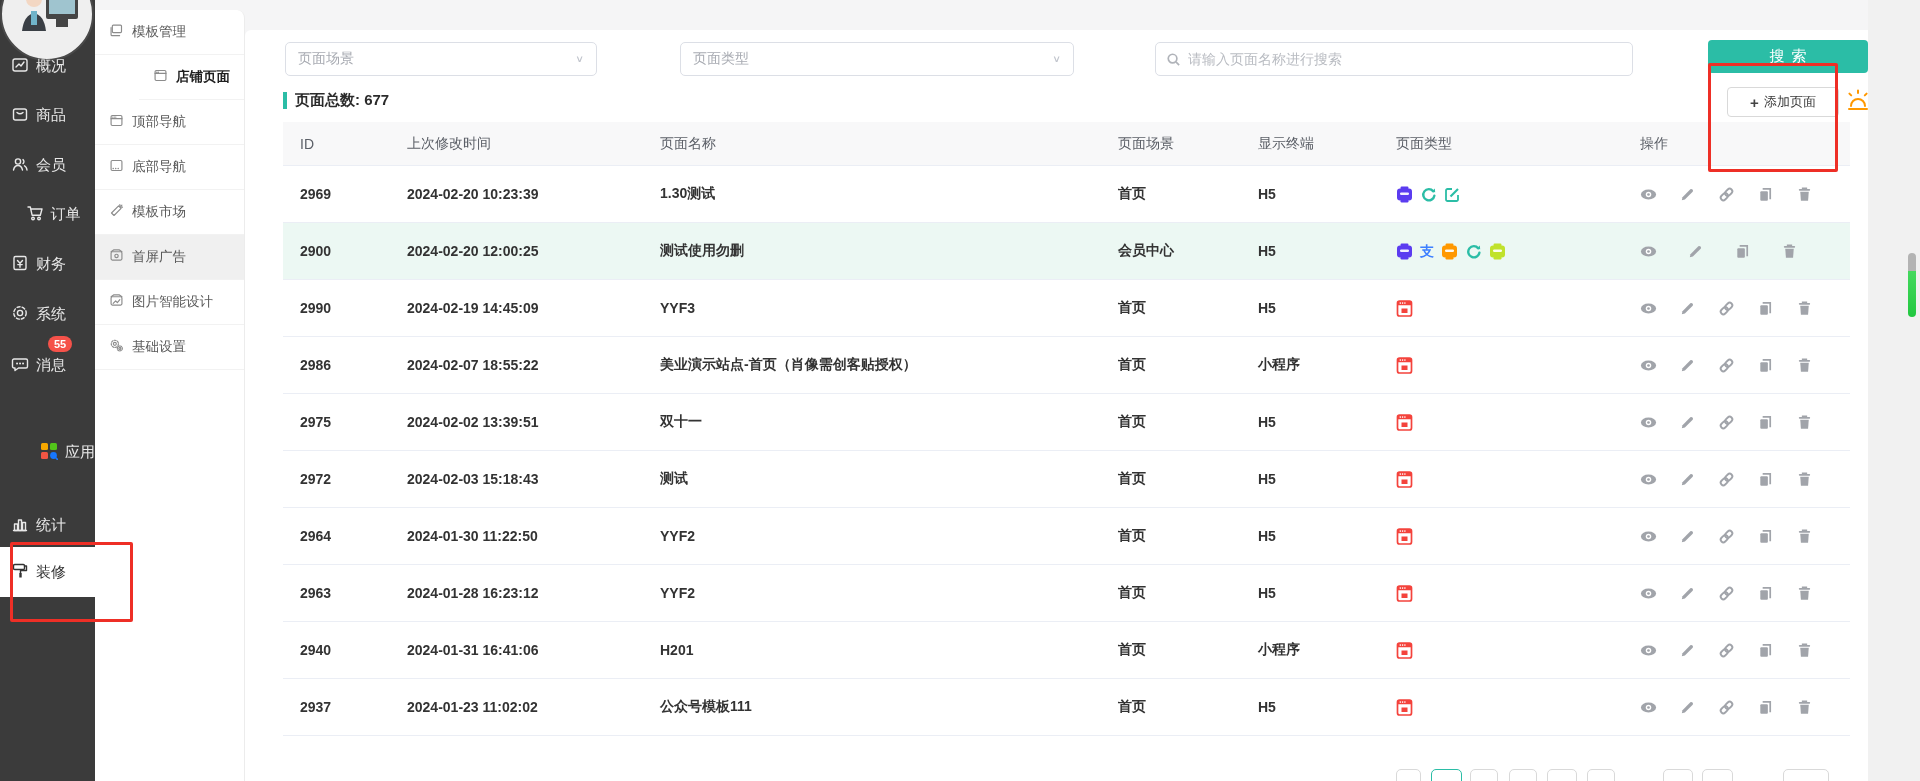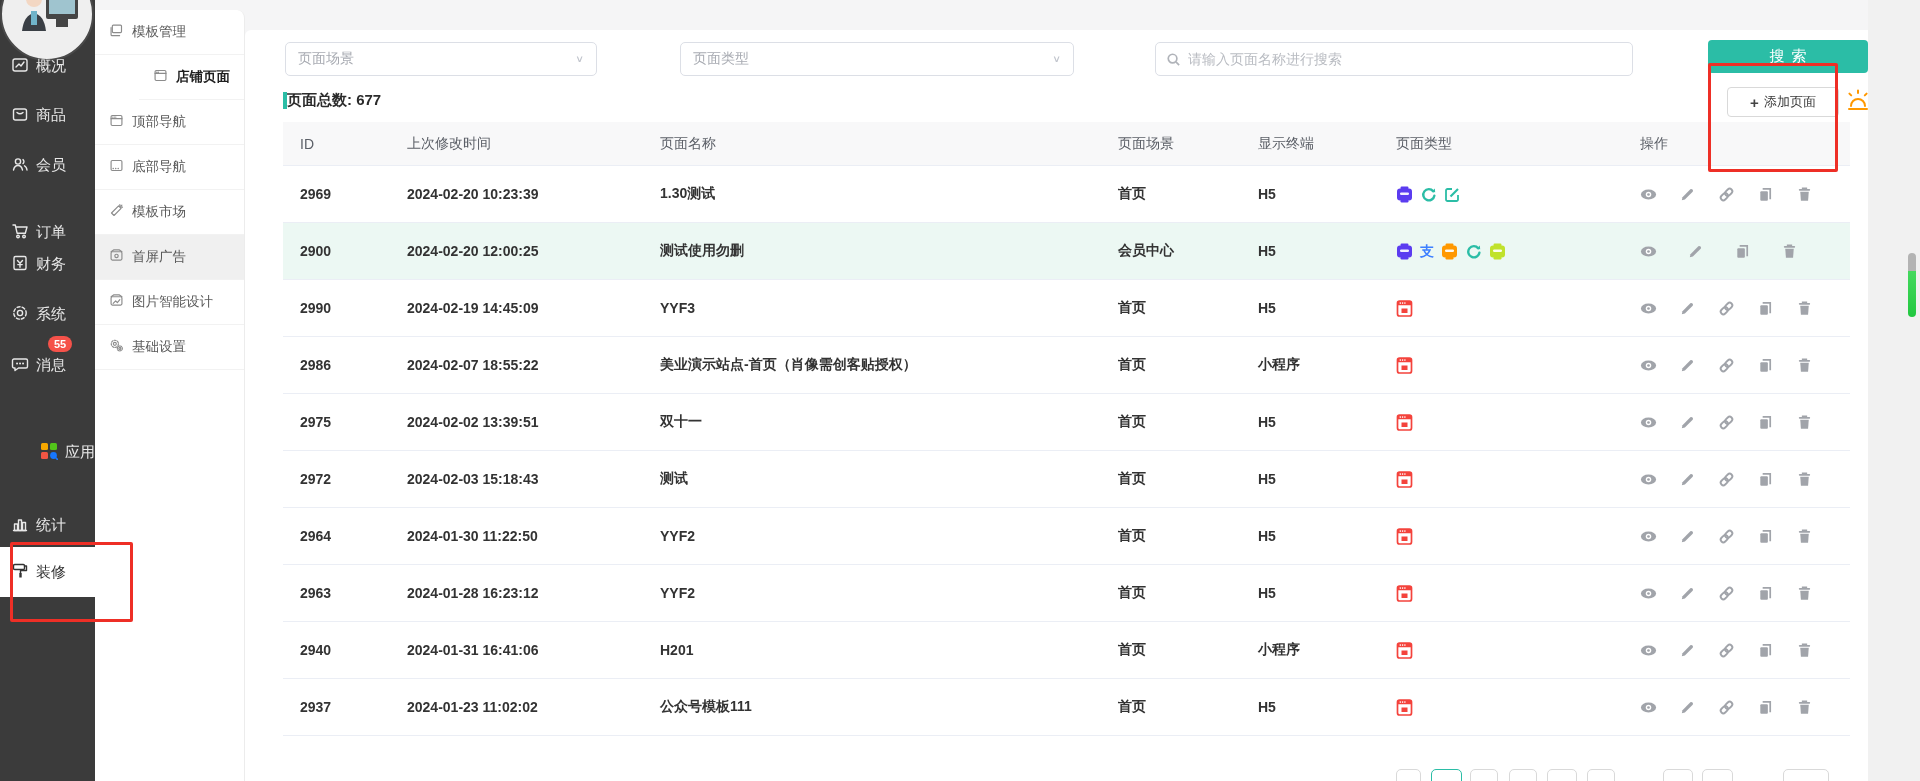--- a/index.html
+++ b/index.html
@@ -55,21 +55,21 @@
     font-size:15px; letter-spacing:7px; padding-left:7px; cursor:pointer;
     font-family:inherit; }
   .btn-add { position:absolute; left:1482px; top:57px; width:112px; height:30px;
     background:#fff; border:1px solid #d9d9d9; border-radius:4px; font-size:13px;
     color:#3a3a3a; cursor:pointer; display:flex; align-items:center;
     justify-content:center; gap:5px; font-family:inherit; }
   .btn-add .plus { font-size:15px; font-weight:bold; color:#444; }
   .alarm { position:absolute; left:1600px; top:58px; width:26px; height:26px;
     color:#ff9800; cursor:pointer; }
   .summary { position:absolute; left:38px; top:61px; display:flex;
-    align-items:center; }
+    align-items:center; gap:8px; }
   .summary .bar { width:4px; height:17px; background:var(--accent); }
   .summary .txt { font-size:15px; font-weight:bold; color:#2b2b2b; }
 
   
   .table { position:absolute; left:38px; top:92px; width:1567px; }
   .trow { display:grid;
     grid-template-columns:107px 253px 458px 140px 138px 244px 1fr;
     align-items:center; padding-left:17px; }
   .thead { height:44px; background:#f8f8f9; color:#5a5e66; font-size:14px;
     border-bottom:1px solid #ebeef5; }
@@ -132,21 +132,21 @@
     </div>
       <div class="side-item" style="top: 147px;">
         <span><svg width="18" height="18" viewBox="0 0 18 18" fill="none" stroke="currentColor" stroke-width="1.4" stroke-linecap="round" stroke-linejoin="round">
             <circle cx="7" cy="6.5" r="2.6"></circle>
             <path d="M2.5 15 q1-4.5 4.5-4.5 t4.5 4.5"></path>
             <path d="M12 4.6 a2.6 2.6 0 0 1 0 4"></path>
             <path d="M13.5 10.8 q2 .8 2.5 4.2"></path>
           </svg></span>
     <span class="lbl">会员</span>
     </div>
-      <div class="side-item" style="top: 214px;">
+      <div class="side-item" style="top: 196px; justify-content: center;">
         <span><svg width="18" height="18" viewBox="0 0 18 18" fill="none" stroke="currentColor" stroke-width="1.4" stroke-linecap="round" stroke-linejoin="round">
             <path d="M2 3 h2.3 l1.8 8.2 h8.2 l1.7-6.2 H5"></path>
             <circle cx="7" cy="14.5" r="1.3"></circle>
             <circle cx="13" cy="14.5" r="1.3"></circle>
           </svg></span>
     <span class="lbl">订单</span>
     </div>
       <div class="side-item" style="top: 246px;">
         <span><svg width="18" height="18" viewBox="0 0 18 18" fill="none" stroke="currentColor" stroke-width="1.4" stroke-linecap="round" stroke-linejoin="round">
             <rect x="3" y="2.5" width="12" height="13" rx="1.5"></rect>

